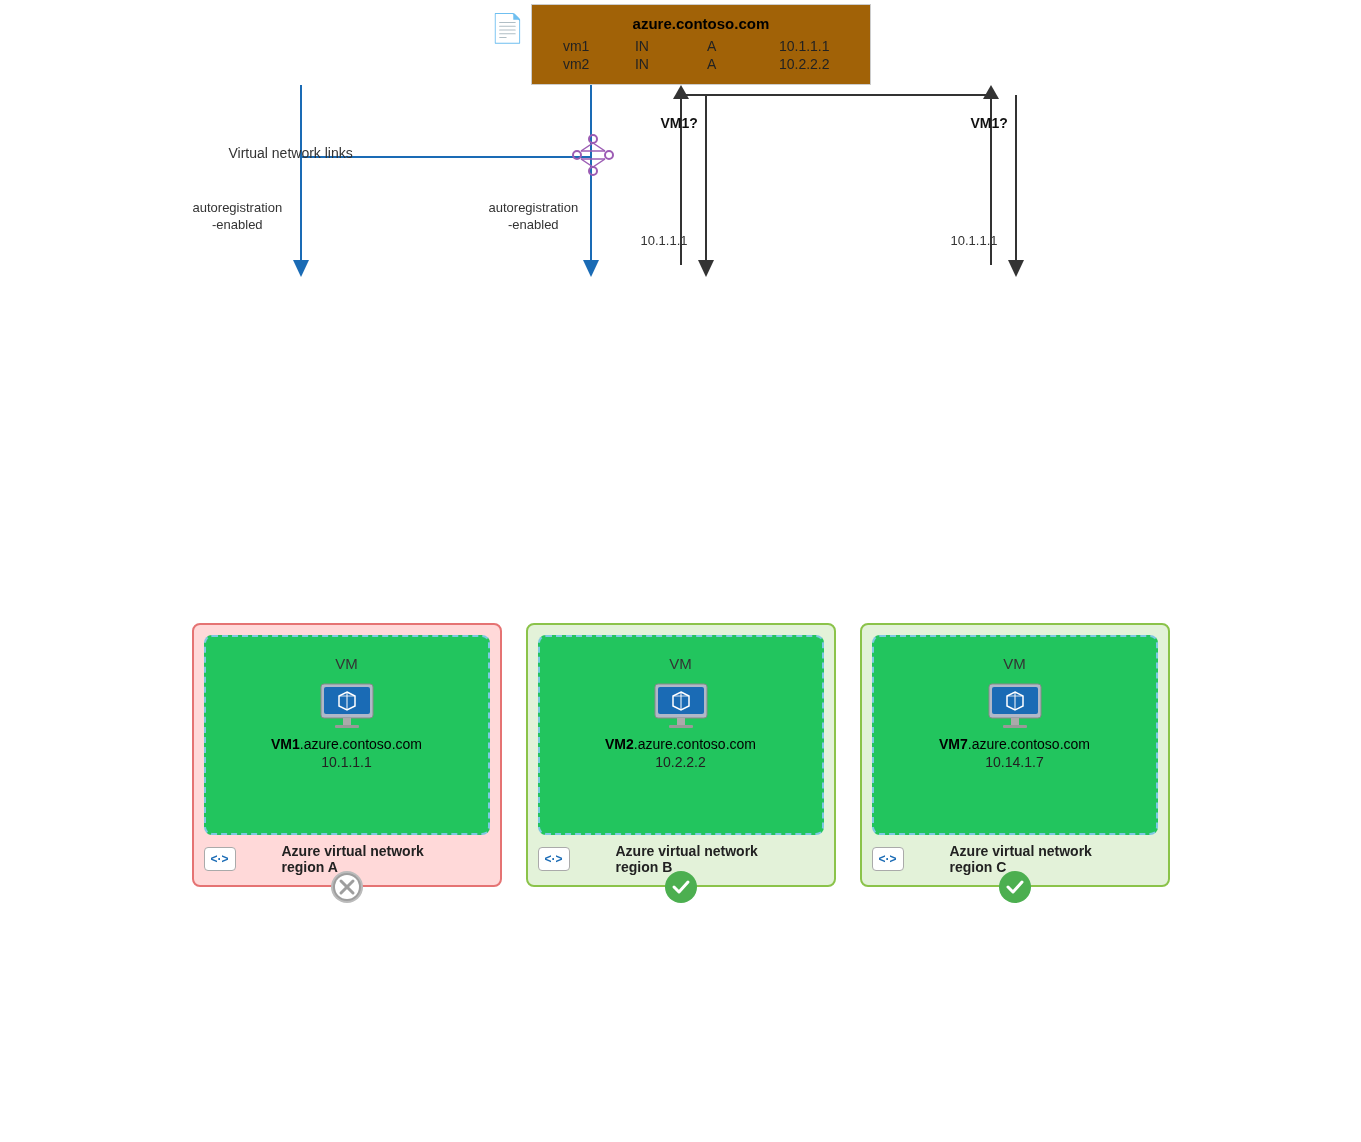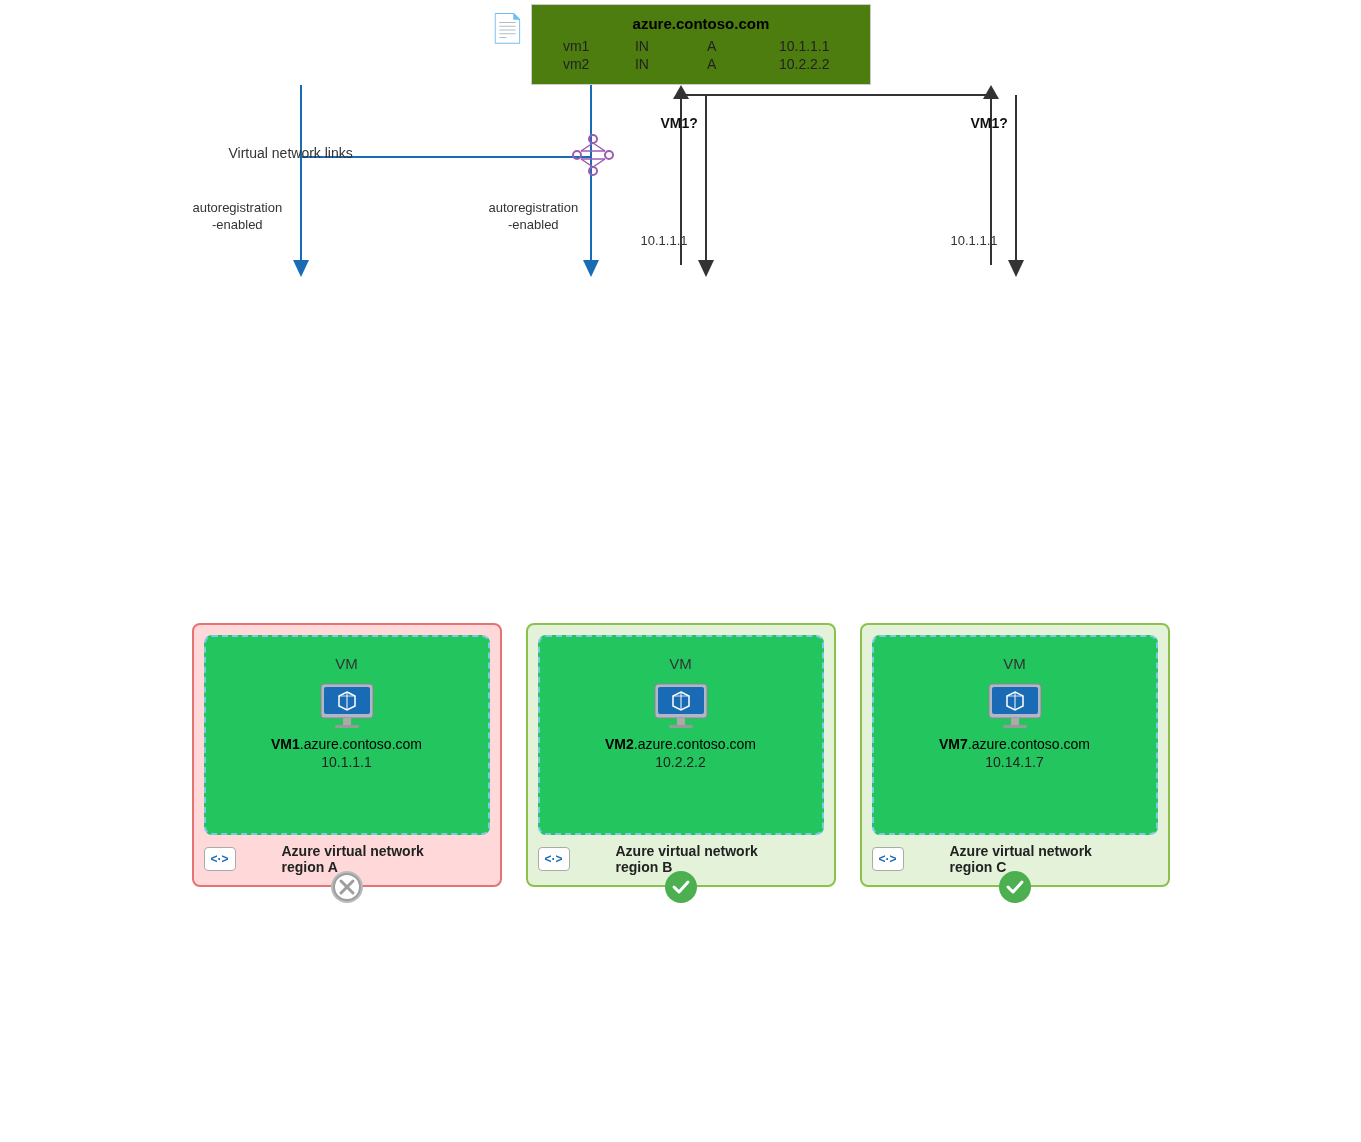--- a/index.html
+++ b/index.html
@@ -53,21 +53,21 @@
       align-items: flex-start;
       margin-top: 4px;
     }
     .dns-doc-icon {
       font-size: 28px;
       color: #555;
       margin-right: 6px;
       margin-top: 8px;
     }
     .dns-records-box {
-      background: #4d7c0f;
+      background: #a16207;
       border: 1px solid #ccc;
       padding: 10px 30px;
       min-width: 340px;
       text-align: center;
     }
     .dns-domain {
       font-weight: 700;
       font-size: 15px;
       margin-bottom: 6px;
     }

